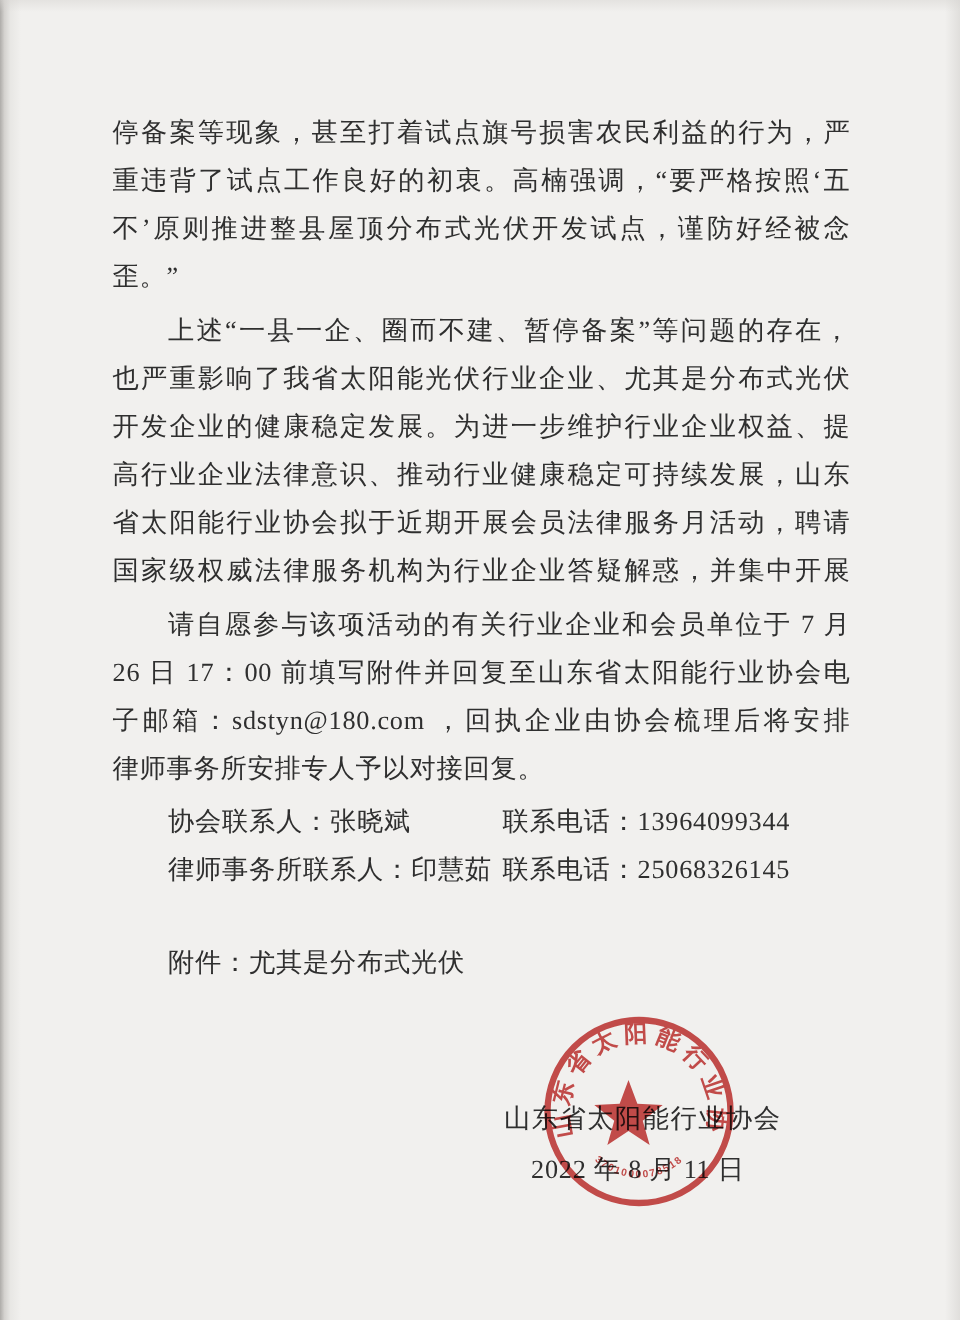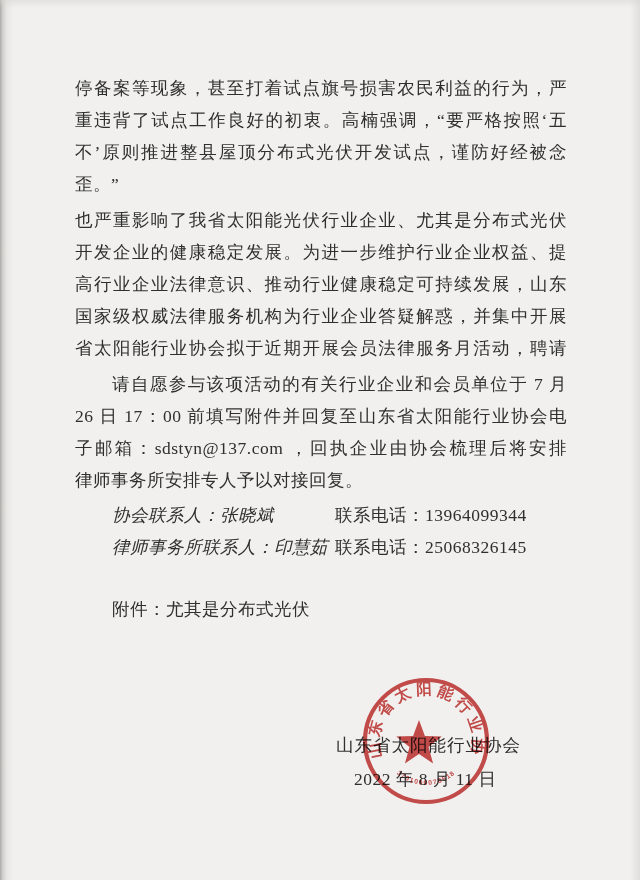--- a/index.html
+++ b/index.html
@@ -39,21 +39,21 @@
     white-space:nowrap;
   }
   .line.end{
     text-align-last:left;white-space:normal;
   }
   .line.indent{text-indent:37px;}
   .contacts{margin-top:3px;}
   .contact-row{
     display:flex;padding-left:37px;line-height:32px;
   }
-  .contact-left{width:223px;flex:0 0 auto;font-style:italic;}
+  .contact-left{width:223px;flex:0 0 auto;}
   .contact-right{flex:0 0 auto;}
   .attachment{
     margin-top:30px;padding-left:37px;line-height:32px;
   }
   .signature{
     position:absolute;left:0;top:0;width:640px;height:0;
   }
   .sig-org{
     position:absolute;left:336px;top:733px;
     font-size:17.5px;letter-spacing:1px;white-space:nowrap;
@@ -83,31 +83,32 @@
 
   <div class="doc-body">
     <div class="para">
       <div class="line">停备案等现象，甚至打着试点旗号损害农民利益的行为，严</div>
       <div class="line">重违背了试点工作良好的初衷。高楠强调，“要严格按照‘五</div>
       <div class="line">不’原则推进整县屋顶分布式光伏开发试点，谨防好经被念</div>
       <div class="line end">歪。”</div>
     </div>
 
     <div class="para">
+      <div class="line indent">上述“一县一企、圈而不建、暂停备案”等问题的存在，</div>
       <div class="line">也严重影响了我省太阳能光伏行业企业、尤其是分布式光伏</div>
       <div class="line">开发企业的健康稳定发展。为进一步维护行业企业权益、提</div>
       <div class="line">高行业企业法律意识、推动行业健康稳定可持续发展，山东</div>
+      <div class="line">省太阳能行业协会拟于近期开展会员法律服务月活动，聘请</div>
       <div class="line">国家级权威法律服务机构为行业企业答疑解惑，并集中开展</div>
-      <div class="line">省太阳能行业协会拟于近期开展会员法律服务月活动，聘请</div>
     </div>
 
     <div class="para">
       <div class="line indent">请自愿参与该项活动的有关行业企业和会员单位于 7 月</div>
       <div class="line">26 日 17：00 前填写附件并回复至山东省太阳能行业协会电</div>
-      <div class="line">子邮箱：sdstyn@137.com ，回执企业由协会梳理后将安排</div>
+      <div class="line">子邮箱：sdstyn@180.com ，回执企业由协会梳理后将安排</div>
       <div class="line end">律师事务所安排专人予以对接回复。</div>
     </div>
 
     <div class="contacts">
       <div class="contact-row">
         <span class="contact-left">协会联系人：张晓斌</span>
         <span class="contact-right">联系电话：13964099344</span>
       </div>
       <div class="contact-row">
         <span class="contact-left">律师事务所联系人：印慧茹</span>

